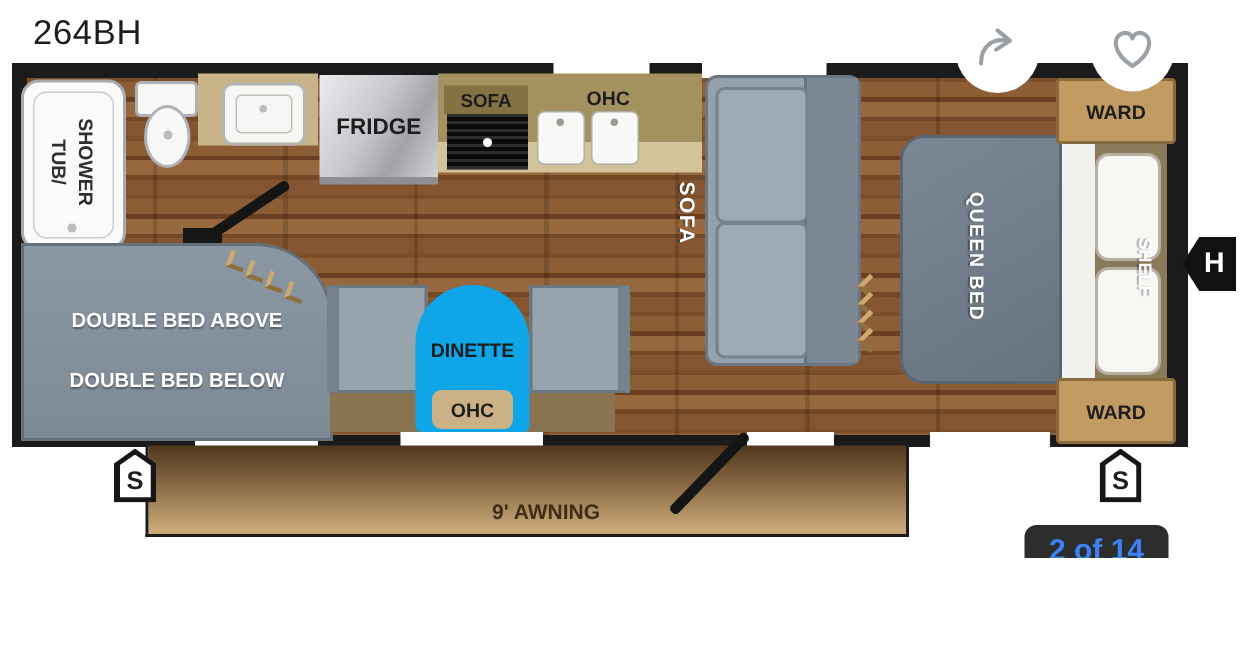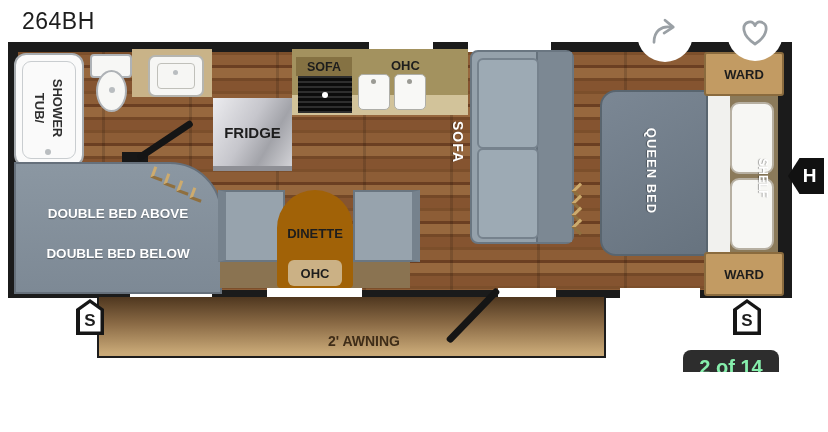--- a/index.html
+++ b/index.html
@@ -24,21 +24,21 @@
         font-weight:bold;white-space:nowrap;}
 
   
   .tub{left:6px;top:11px;width:66px;height:110px;background:#fafafa;border:2px solid #a6abaf;border-radius:12px;}
   .tub-inner{left:6px;top:6px;right:6px;bottom:6px;border:1.5px solid #c9cdd0;border-radius:9px;}
   .dot{background:#b9bdc0;border-radius:50%;}
   .counter{background:linear-gradient(180deg,#a3925f 0 46px,#d2c39a 46px);}
   .sinkbox{background:#f6f6f4;border:2px solid #b5b5b0;border-radius:7px;}
   .fridge{left:205px;top:8px;width:79px;height:68px;border-bottom:5px solid #8e8f95;
           background:linear-gradient(120deg,#ececef 0%,#c6c6cc 45%,#a2a3a9 70%,#d2d2d6 100%);
-          display:flex;align-items:center;justify-content:center;margin-top:48px;}
+          display:flex;align-items:center;justify-content:center;}
   .microlab{left:288px;top:15px;width:56px;height:19px;background:#857243;display:flex;align-items:center;justify-content:center;}
   .range{left:290px;top:34px;width:54px;height:37px;background:repeating-linear-gradient(180deg,#2e2e2e 0 2px,#0b0b0b 2px 5px);}
   .ohcdoor{width:30px;height:34px;background:#f8f8f6;border:1.5px solid #aeaea8;border-radius:5px;}
 
   
   .graybox{background:var(--furnitureGray,#95a1ab);border:2px solid #6a7681;}
   .sofa{left:462px;top:8px;width:100px;height:190px;border-radius:8px;}
   .sofa-back{right:0;top:0;width:34px;height:100%;background:#7c8893;border-left:2px solid #66727d;}
   .cushion{left:5px;width:58px;background:#9daab4;border:2px solid #76828d;border-radius:6px;}
   .bunk{left:6px;top:120px;width:204px;height:128px;background:linear-gradient(180deg,#8b97a2,#7d8995);
@@ -46,21 +46,21 @@
   .mattress{left:592px;top:48px;width:104px;height:162px;background:linear-gradient(150deg,#7b8794,#67737f);
             border:2px solid #59656f;border-radius:16px 0 0 16px;}
   .sheet{left:694px;top:48px;width:26px;height:162px;background:#f1f1ee;border-left:2px solid #c9c9c4;}
   .shelfstrip{left:718px;top:50px;width:52px;height:160px;background:#8b7a5a;}
   .pillow{left:722px;width:40px;height:68px;background:#f7f7f4;border:2px solid #b7b0a2;border-radius:9px;}
   .ward{left:696px;width:76px;height:40px;background:var(--wardTan,#c29b63);border:2px solid #8a6b3e;border-radius:3px;
         display:flex;align-items:center;justify-content:center;}
 
   
   .bench{top:148px;width:57px;height:68px;background:#97a3ad;border:2px solid #6a7681;}
-  .table{left:269px;top:148px;width:76px;height:98px;background:#a16207;border-radius:38px 38px 4px 4px;text-decoration:underline;}
+  .table{left:269px;top:148px;width:76px;height:98px;background:#0ea5e9;border-radius:38px 38px 4px 4px;text-decoration:underline;}
   .ohcband{left:212px;top:216px;width:190px;height:30px;background:#8a7351;}
   .ohclab2{left:280px;top:218px;width:54px;height:26px;background:#cbb185;border-radius:6px;
            display:flex;align-items:center;justify-content:center;}
 
   
   .chev{width:9px;height:9px;border-left:3.5px solid #cdab6e;border-bottom:3.5px solid #8f6f3e;transform:rotate(45deg);}
 
   
   .awning{left:97px;top:297px;width:505px;height:59px;border:2px solid #1c1c1c;border-top:none;
           background:linear-gradient(180deg,#4f371f,var(--awningTan,#8a6a45) 45%,#c9a977 95%);}
@@ -69,21 +69,21 @@
   .smark-in{left:3.5px;top:4px;width:21px;height:28.5px;clip-path:polygon(50% 0,100% 26%,100% 100%,0 100%,0 26%);
             background:#fff;display:flex;align-items:flex-end;justify-content:center;}
   .hmark{left:788px;top:158px;width:36px;height:36px;background:#111;
          clip-path:polygon(0 50%,32% 0,100% 0,100% 100%,32% 100%);
          display:flex;align-items:center;justify-content:center;padding-left:7px;box-sizing:border-box;}
 
   
   .circlebtn{width:56px;height:56px;border-radius:50%;background:#fff;display:flex;align-items:center;justify-content:center;
              color:var(--iconGray,#9aa0a5);}
   .badge{left:683px;top:350px;width:96px;height:34px;background:var(--badgeDark,#2d2d2d);border-radius:8px;
-         display:flex;align-items:center;justify-content:center;color:#86efac;font-size:20px;font-weight:600;}
+         display:flex;align-items:center;justify-content:center;color:#3b82f6;font-size:20px;font-weight:600;}
 </style>
 </head>
 <body>
 
 <div class="canvas">
 
   <div class="abs lab title" style="font-weight:normal;">264BH</div>
 
   <div class="abs plan">
     <div class="abs floor"></div>
@@ -174,21 +174,21 @@
     <div class="abs bench" style="left:345px;border-right:8px solid #76828d;"></div>
     <div class="abs table">
       <div class="abs lab" style="left:0;top:36px;width:100%;text-align:center;font-size:13px;">DINETTE</div>
     </div>
     <div class="abs ohclab2">
       <span class="lab" style="font-size:13px;">OHC</span>
     </div>
   </div>
 
   <div class="abs awning">
-    <span class="abs lab" style="left:200px;top:36px;width:130px;text-align:center;font-size:14px;color:#3f2d18;">2' AWNING</span>
+    <span class="abs lab" style="left:200px;top:36px;width:130px;text-align:center;font-size:14px;color:#3f2d18;">9' AWNING</span>
   </div>
   <div class="abs doorleaf" style="left:448px;top:338px;width:72px;height:7px;transform:rotate(-46deg);transform-origin:0 50%;"></div>
 
   <div class="abs smark" style="left:76px;top:299px;">
     <div class="abs smark-in">
         <span class="lab" style="font-size:17px;line-height:1.2;">S</span>
       </div>
   </div>
   <div class="abs smark" style="left:733px;top:299px;">
     <div class="abs smark-in">

